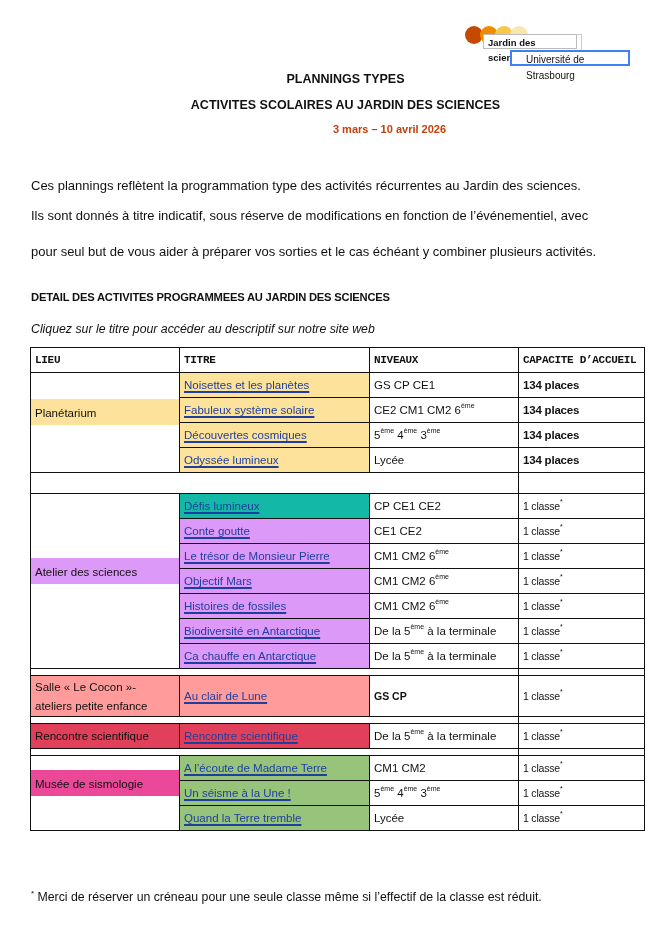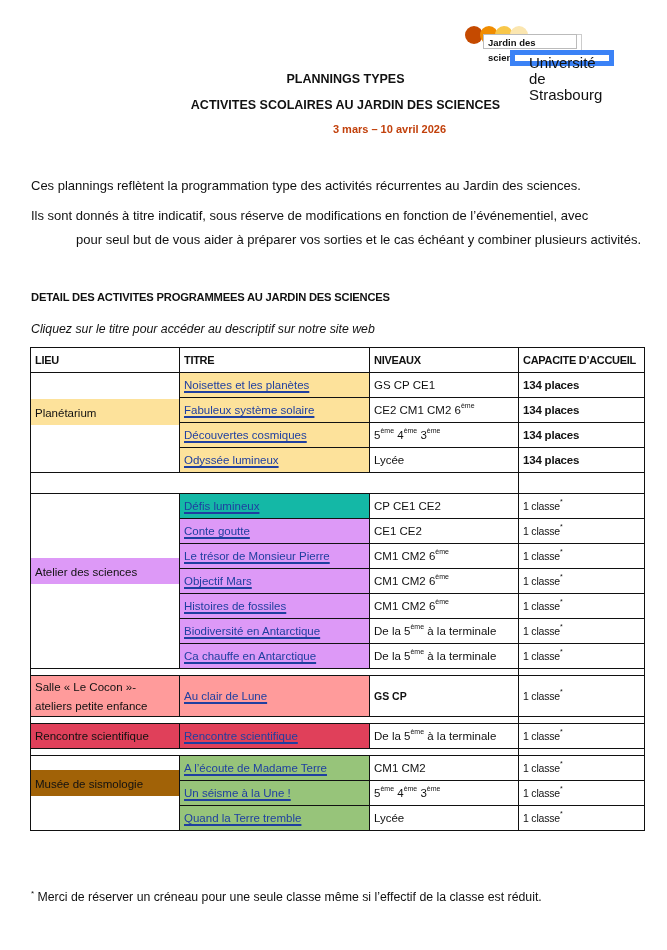--- a/index.html
+++ b/index.html
@@ -3,35 +3,35 @@
 <meta charset="utf-8">
 <style>
   html, body { margin:0; padding:0; background:#ffffff; }
   body { width:667px; height:950px; position:relative; overflow:hidden;
          font-family:"Liberation Sans", "DejaVu Sans", sans-serif; color:#111; }
   .logo { position:absolute; left:455px; top:18px; width:180px; height:52px; }
   .logo .dot { position:absolute; top:8px; width:18px; height:18px; border-radius:50%; }
   .logo .box1 { position:absolute; left:28px; top:16px; width:94px; height:15px; background:#fff;
                 border:1px solid #bbb; font-size:9.5px; font-weight:bold; line-height:15px; padding-left:4px; box-sizing:border-box; }
   .logo .box1:after { content:""; position:absolute; right:-6px; top:-1px; width:4px; height:15px; border:1px solid #ccc; border-left:none; }
-  .logo .box2 { position:absolute; left:55px; top:32px; width:104px; height:16px; background:#fff;
-                border:5px solid #3b82f6; font-size:15px; line-height:16px; padding-left:14px; box-sizing:border-box; }
+  .logo .box2 { position:absolute; left:55px; top:32px; width:120px; height:16px; background:#fff;
+                border:2px solid #3b82f6; font-size:10px; line-height:16px; padding-left:14px; box-sizing:border-box; }
   .title { position:absolute; left:12px; width:667px; text-align:center; font-weight:bold; font-size:12.5px; }
   .t1 { top:72px; }
   .t2 { top:98px; }
   .t3 { top:123px; color:#c2410c; font-size:11px;padding-left:44px; }
   .para { position:absolute; left:31px; font-size:13px;text-align:center; }
   .p1 { top:178px; }
   .p2 { top:208px; }
-  .p3 { top:232px;margin-left:45px; }
+  .p3 { top:244px; }
   .section { position:absolute; left:31px; top:291px; font-size:11.2px; font-weight:bold; letter-spacing:-0.2px; }
   .hint { position:absolute; left:31px; top:322px; font-size:12.3px; font-style:italic; }
   table.plan { position:absolute; left:30px; top:347px; border-collapse:collapse; table-layout:fixed; width:614px; }
   table.plan td, table.plan th { border:1.3px solid #111; padding:0 4px; font-size:11.5px; vertical-align:middle; overflow:hidden; white-space:nowrap; }
-  table.plan th { text-align:left; font-weight:bold; font-size:11px; height:24px; letter-spacing:-0.3px; }
+  table.plan th { text-align:left; font-weight:bold; font-size:11px; height:24px; letter-spacing:-0.3px;font-family:Liberation Mono, monospace; }
   table.plan td { height:24px; }
   td.cap { font-size:10px; font-weight:bold; letter-spacing:-0.2px; }
   td.cap.classe { font-weight:normal; font-size:10.5px; }
   td.lieu { vertical-align:top; padding-top:5px; line-height:19px; }
   td.lieu span.bg { display:block; margin:-5px -4px 16px -4px; padding:5px 4px 2px 4px; }
   a.lnk { color:#1f3fa0; text-decoration:underline; text-decoration-thickness:2px; text-underline-offset:2px; }
   tr.gap td { height:20px; }
   tr.gap.small td { height:6px; }
   sup { font-size:7px; vertical-align:6px; line-height:0; }
   .footnote { position:absolute; left:31px; top:890px; font-size:12.3px; }
@@ -163,21 +163,21 @@
     <td><span>De la 5</span><sup>ème</sup><span> à la terminale</span></td>
     <td class="cap classe"><span>1 classe</span><sup>*</sup></td>
   </tr>
   <tr class="gap small">
         <td colspan="3"></td>
         <td></td>
       </tr>
 
   <tr>
     <td class="lieu" rowspan="3">
-          <span class="bg" style="background:#a16207">Musée de sismologie</span>
+          <span class="bg" style="background:#ec4899">Musée de sismologie</span>
         </td>
     <td style="background:#97c47a"><a class="lnk">A l’écoute de Madame Terre</a></td>
     <td>CM1 CM2</td>
     <td class="cap classe"><span>1 classe</span><sup>*</sup></td>
   </tr>
   <tr>
     <td style="background:#97c47a"><a class="lnk">Un séisme à la Une !</a></td>
     <td>5<sup>ème</sup> 4<sup>ème</sup> 3<sup>ème</sup></td>
     <td class="cap classe"><span>1 classe</span><sup>*</sup></td>
   </tr>

